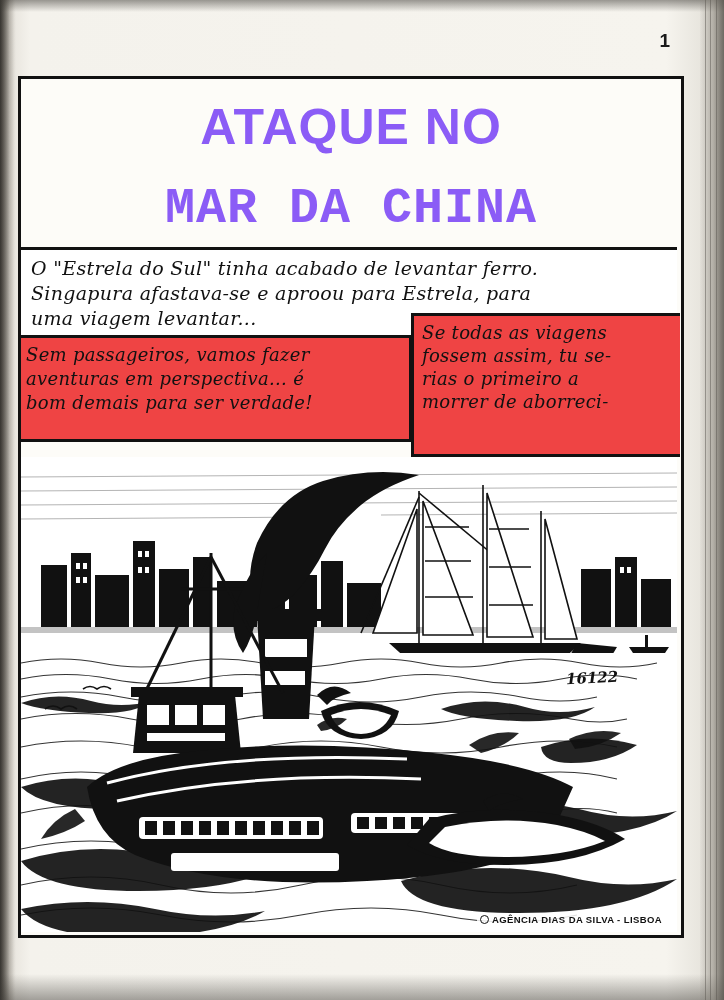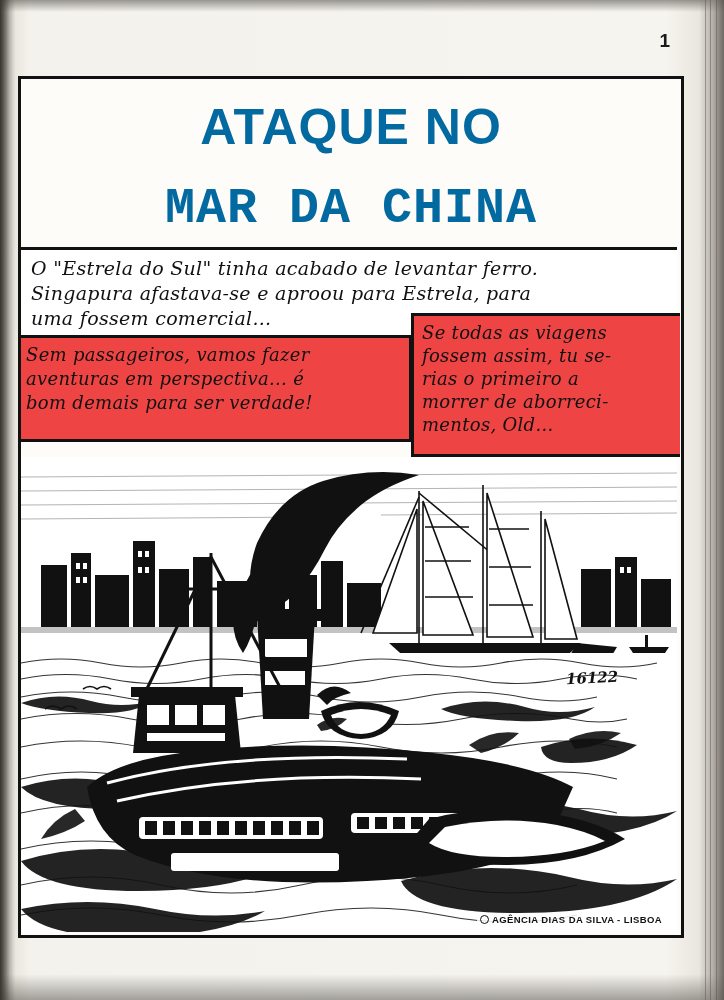--- a/index.html
+++ b/index.html
@@ -72,21 +72,21 @@
     background: #fdfcf8;
     overflow: hidden;
   }
 
   
   .title-block {
     position: absolute;
     left: 0; right: 0;
     top: 6px;
     text-align: center;
-    color: #0369a1;
+    color: #8b5cf6;
     font-weight: bold;
     letter-spacing: 1px;
   }
   .title-line {
     font-size: 50px;
     line-height: 68px;
     font-family: "Liberation Sans", sans-serif;
     font-weight: bold;
   }
   .title-line.l1 { padding-top: 8px; }
@@ -210,39 +210,38 @@
 
     <div class="title-block">
       <div class="title-line l1">ATAQUE NO</div>
       <div class="title-line l2">MAR DA CHINA</div>
     </div>
 
     <div class="caption-box">
       <div class="handwriting caption-lines">
         <div>O "Estrela do Sul" tinha acabado de levantar ferro.</div>
         <div>Singapura afastava-se e aproou para Estrela, para</div>
-        <div>uma fossem comercial...</div>
+        <div>uma viagem levantar...</div>
       </div>
     </div>
 
     <div class="balloon-row">
       <div class="balloon left">
         <div class="handwriting">
           <div>Sem passageiros, vamos fazer</div>
           <div>aventuras em perspectiva... é</div>
           <div>bom demais para ser verdade!</div>
         </div>
       </div>
       <div class="balloon right">
         <div class="handwriting">
           <div>Se todas as viagens</div>
           <div>fossem assim, tu se-</div>
           <div>rias o primeiro a</div>
           <div>morrer de aborreci-</div>
-          <div>mentos, Old...</div>
         </div>
       </div>
     </div>
 
     <div class="art">
       <svg width="656" height="475" viewBox="0 0 656 475" xmlns="http://www.w3.org/2000/svg">
         <rect x="0" y="0" width="656" height="475" fill="#ffffff"></rect>
 
         <g stroke="#111" stroke-width="0.7" opacity="0.45">
           <line x1="0" y1="20" x2="656" y2="16"></line>

